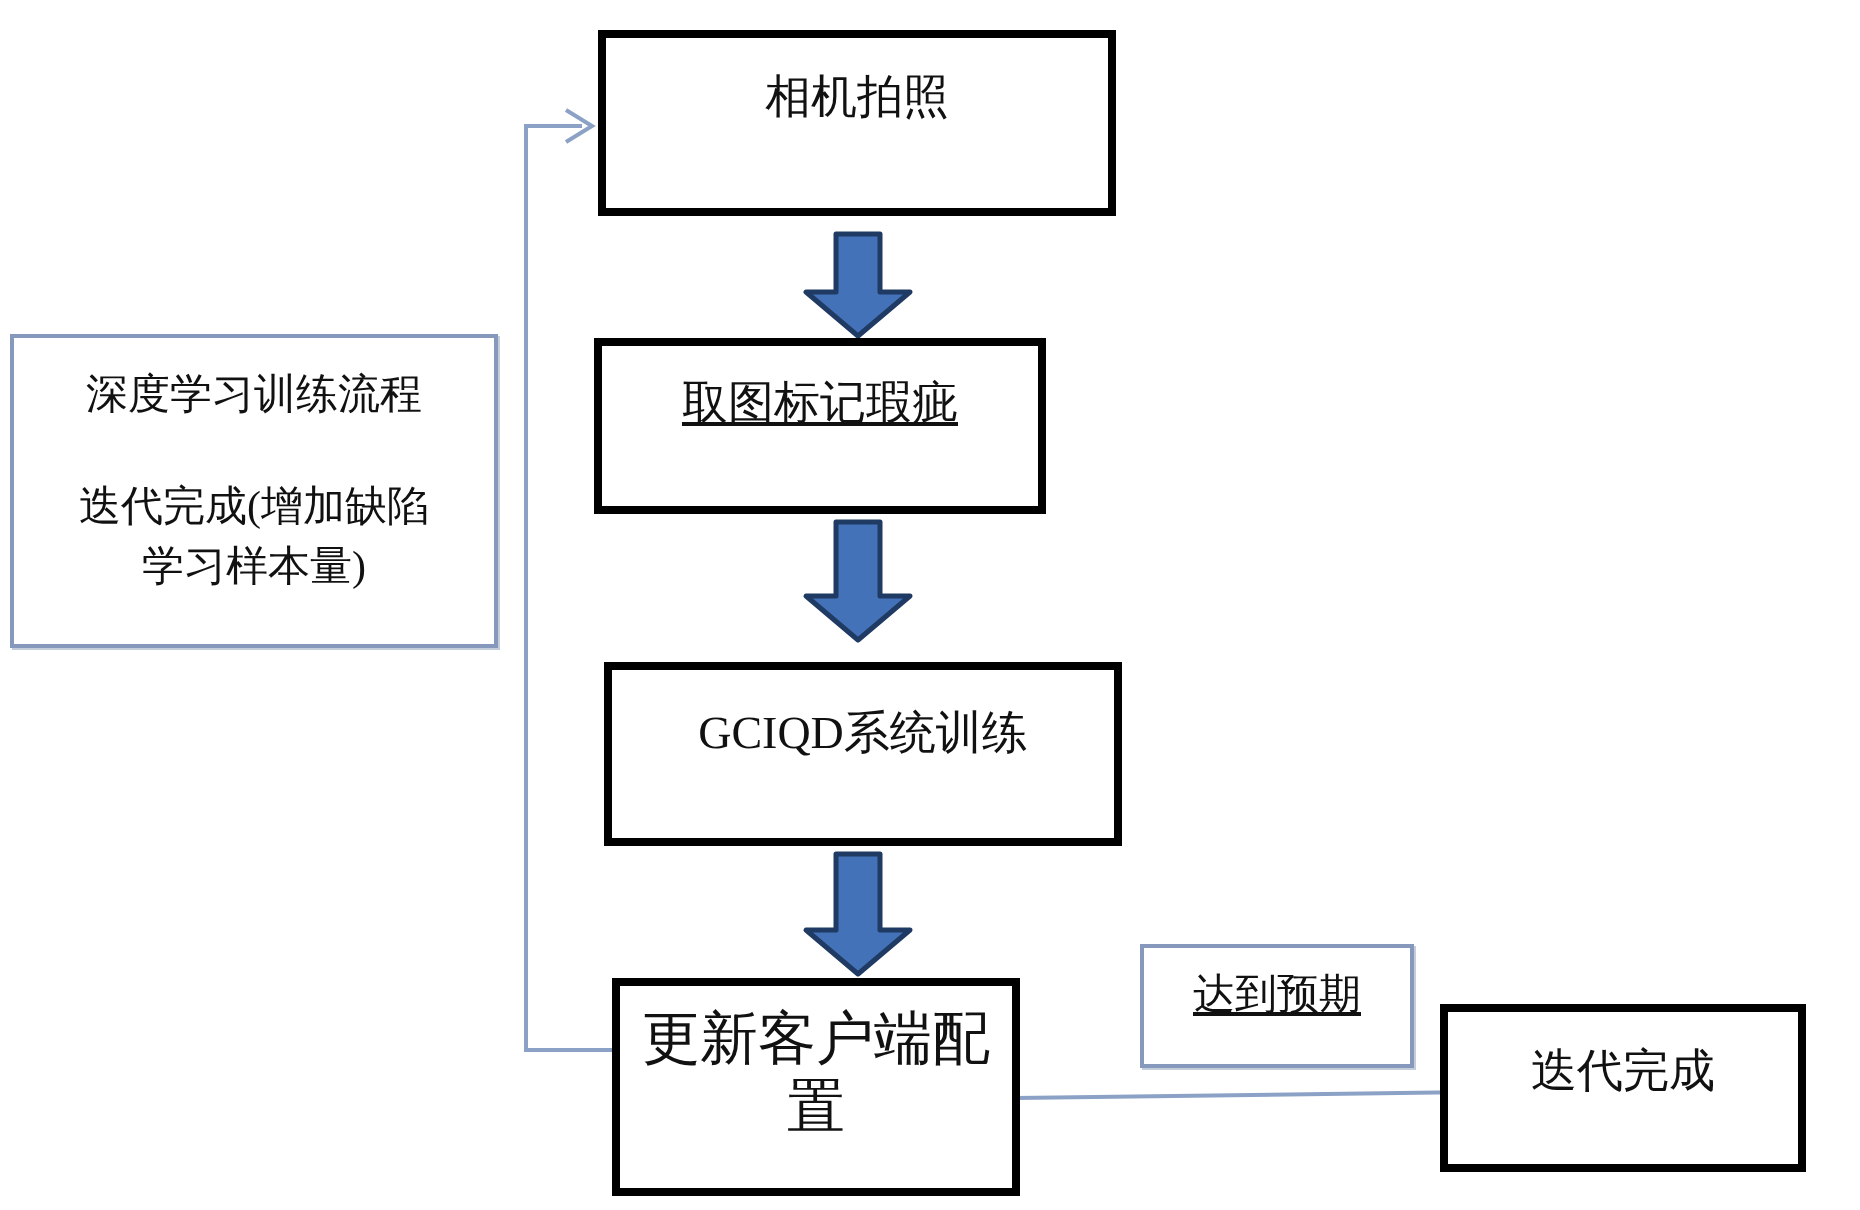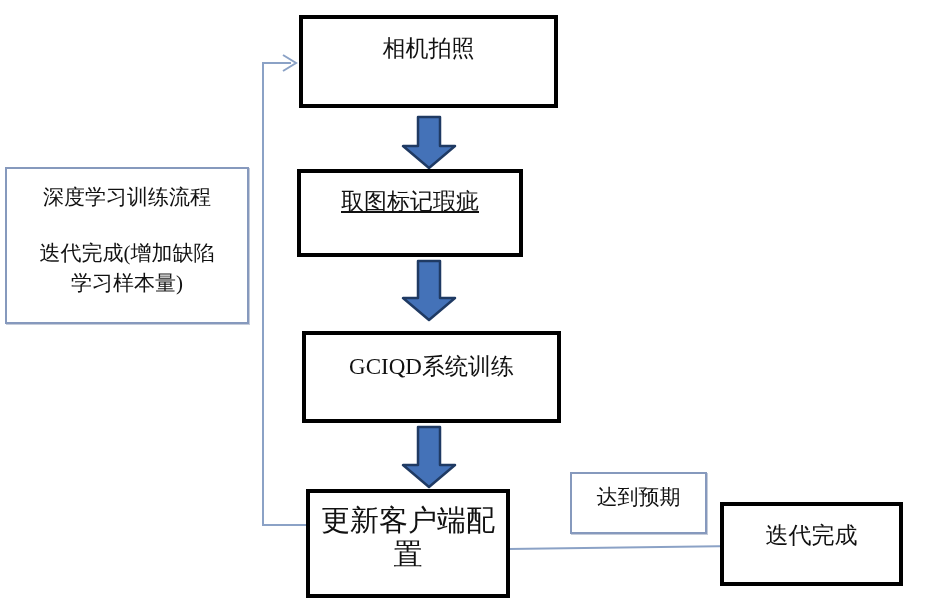--- a/index.html
+++ b/index.html
@@ -29,21 +29,21 @@
     box-sizing:border-box;
     text-align:center;
   }
   .thick{border:4px solid var(--box-border);}
   .thin{border:2px solid var(--note-border);box-shadow:1px 1px 0 rgba(90,110,150,.35);}
   .box-camera{left:299px;top:15px;width:259px;height:93px;padding-top:14px;font-size:23px;}
   .box-mark{left:297px;top:169px;width:226px;height:88px;padding-top:13px;font-size:23px;text-decoration:underline;}
   .box-train{left:302px;top:304px;width:259px;height:92px;padding-top:16px;font-size:23px;margin-top:27px;}
   .box-update{left:306px;top:489px;width:204px;height:109px;padding-top:10px;font-size:29px;line-height:34px;}
   .box-done{left:720px;top:502px;width:183px;height:84px;padding-top:14px;font-size:23px;}
-  .box-expect{left:570px;top:472px;width:137px;height:62px;padding-top:9px;font-size:21px;}
+  .box-expect{left:570px;top:472px;width:137px;height:62px;padding-top:9px;font-size:21px;text-decoration:underline;}
   .box-note{left:5px;top:167px;width:244px;height:157px;padding-top:13px;font-size:21px;line-height:30px;}
   .note-gap{height:26px;}
 </style>
 </head>
 <body>
 
 <div class="canvas">
 
   <svg class="svg-layer" width="930" height="605" viewBox="0 0 930 605">
 

